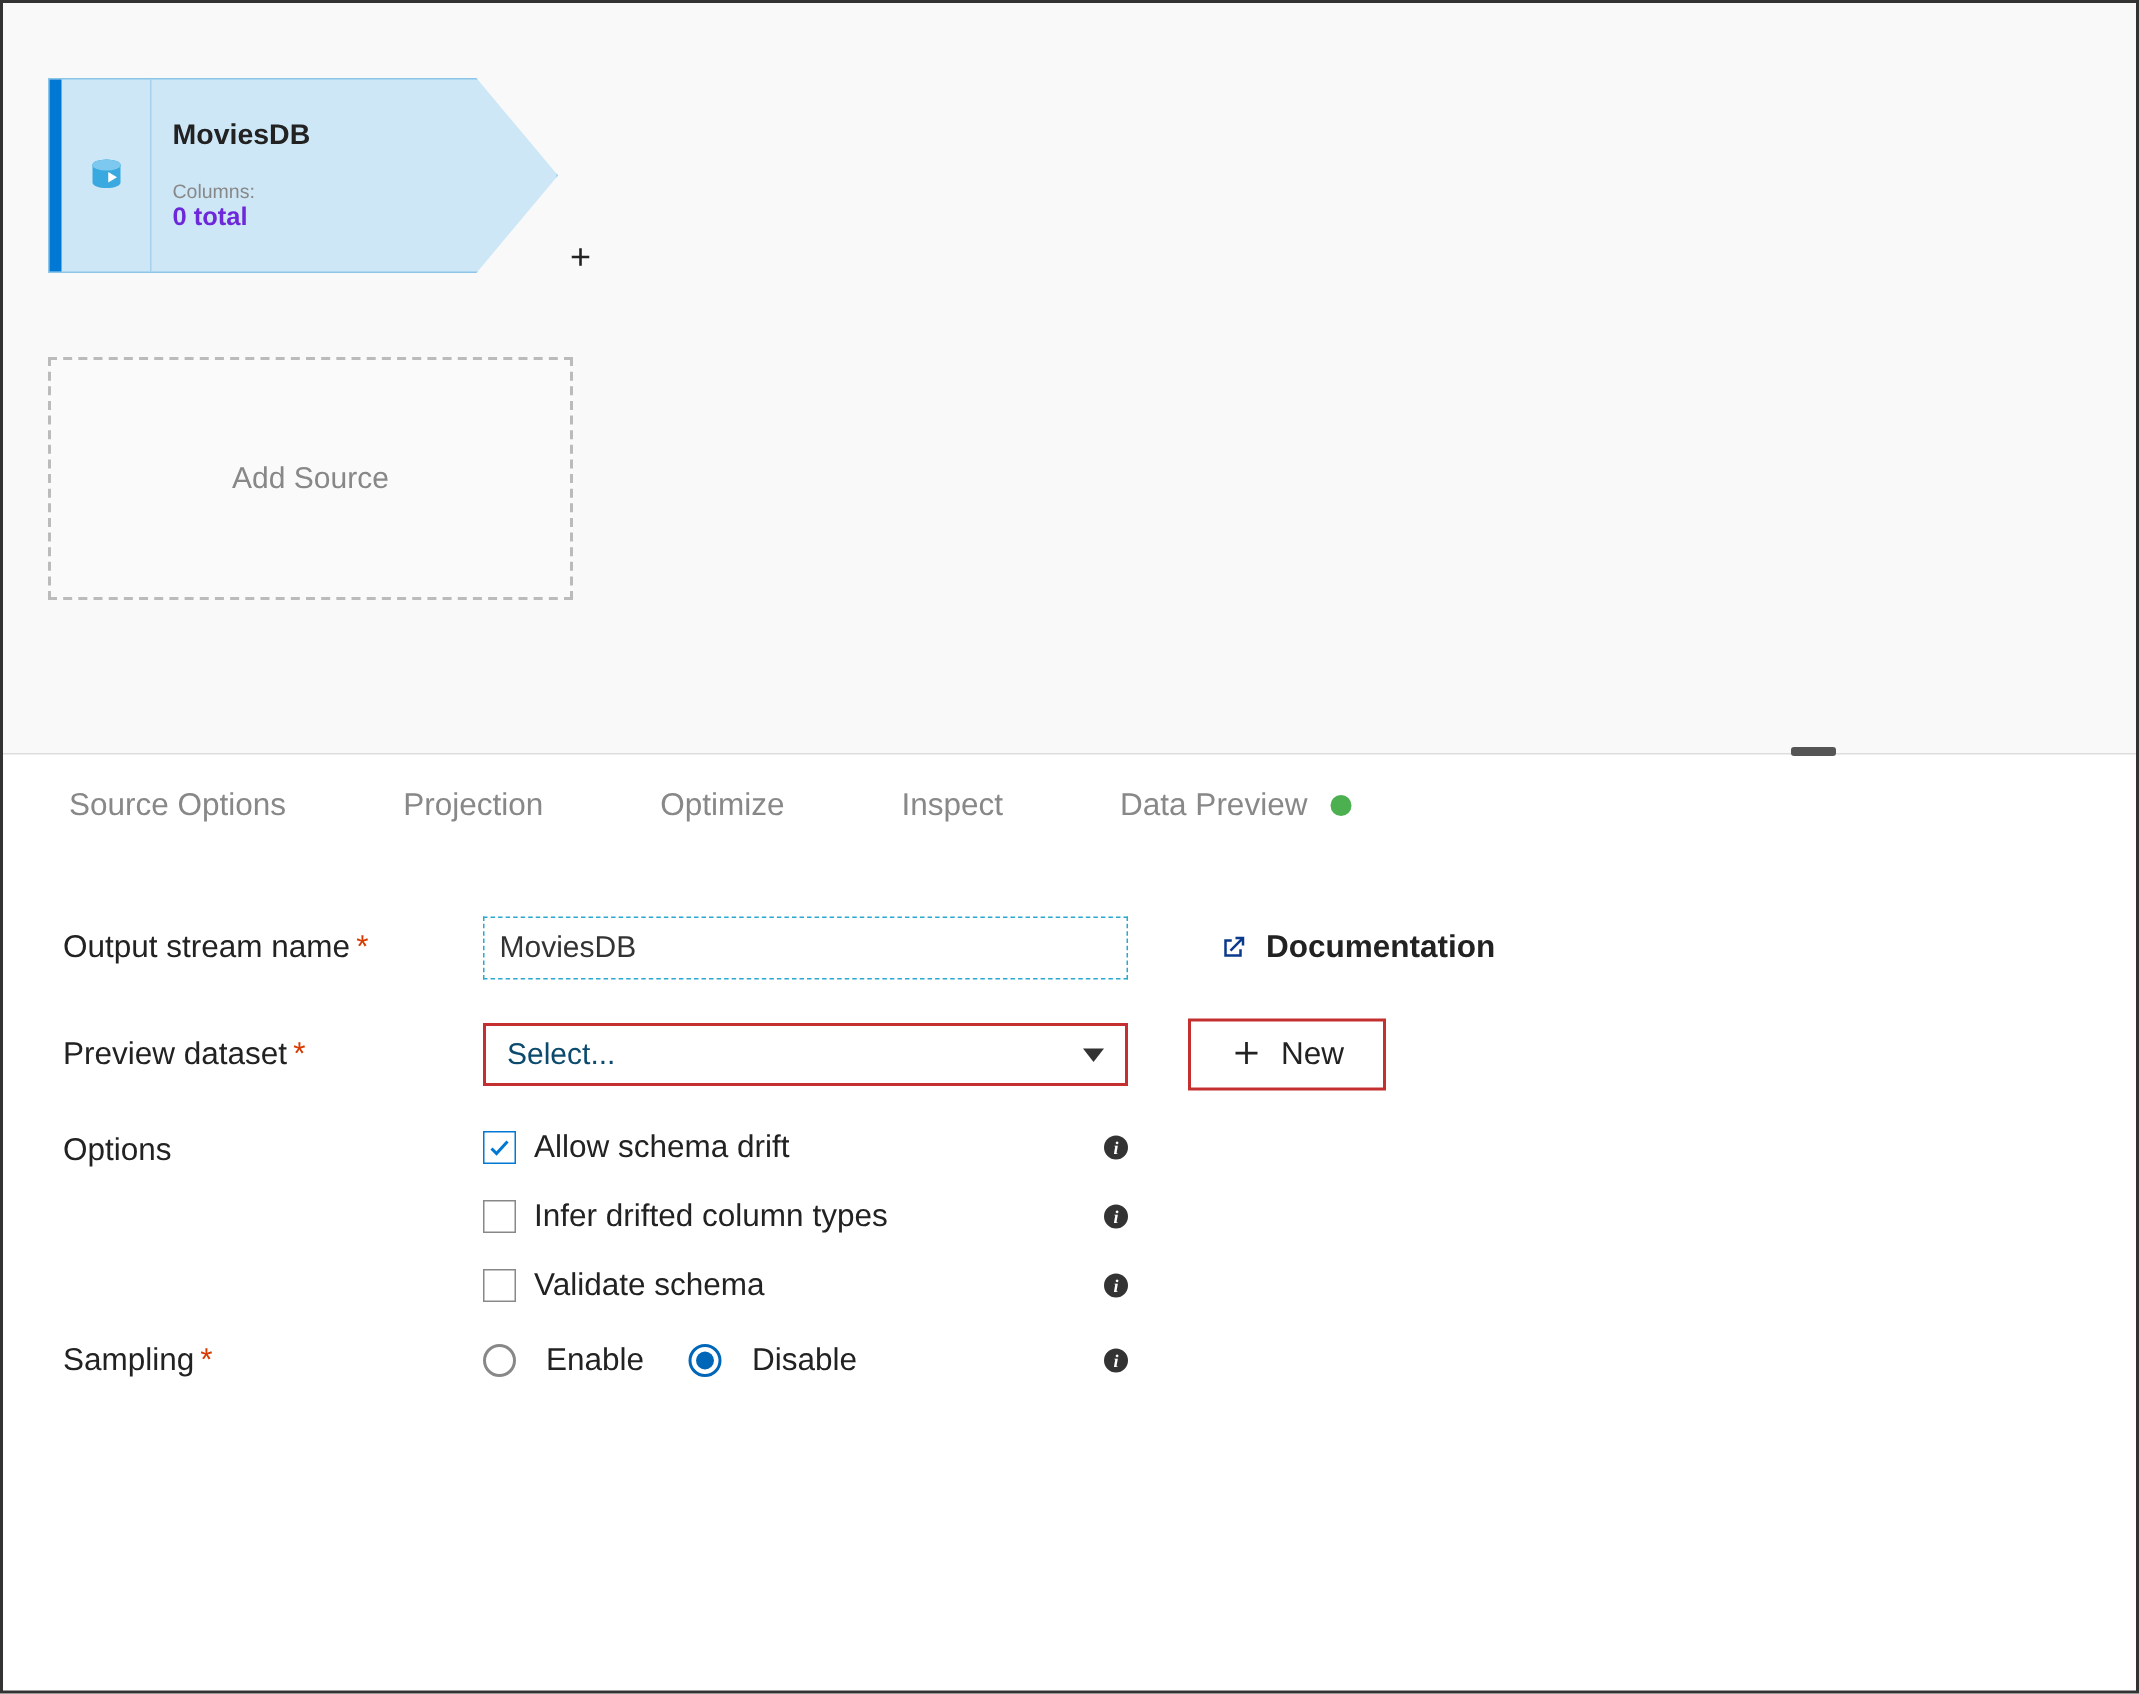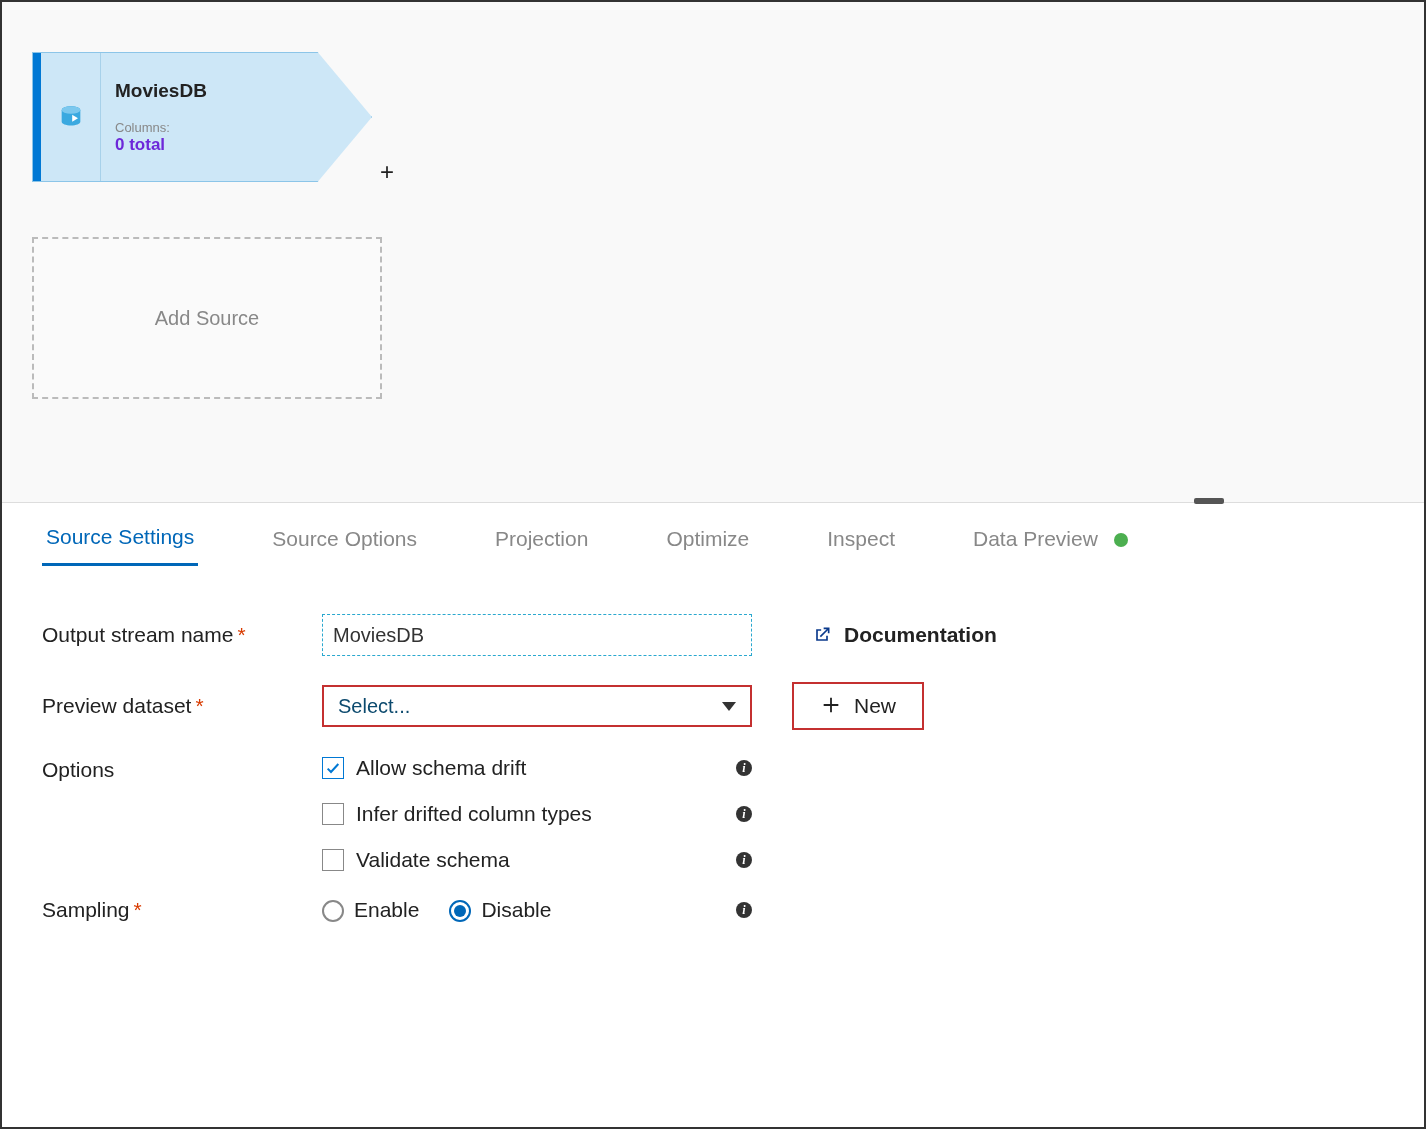--- a/index.html
+++ b/index.html
@@ -236,22 +236,22 @@
     font-style: italic;
     font-family: Georgia, serif;
   }
   .radio-row {
     display: flex;
     align-items: center;
     gap: 30px;
   }
   .radio-item {
     display: inline-flex;
-    align-items: flex-end;
-    gap: 10px;
+    align-items: center;
+    gap: 20px;
     cursor: pointer;
   }
   .radio {
     width: 22px; height: 22px;
     border: 2px solid #888;
     border-radius: 50%;
     display: inline-flex;
     align-items: center;
     justify-content: center;
   }
@@ -290,21 +290,20 @@
   </div>
 
   <div class="add-source-box">
     <span>Add Source</span>
   </div>
 
   <div class="resize-handle"></div>
 </div>
 
 <div class="tabs-row">
-  <div class="tab active">Source Settings</div>
   <div class="tab">Source Options</div>
   <div class="tab">Projection</div>
   <div class="tab">Optimize</div>
   <div class="tab">Inspect</div>
   <div class="tab">
     <span>Data Preview</span>
     <span class="tab-status-dot"></span>
   </div>
 </div>
 

